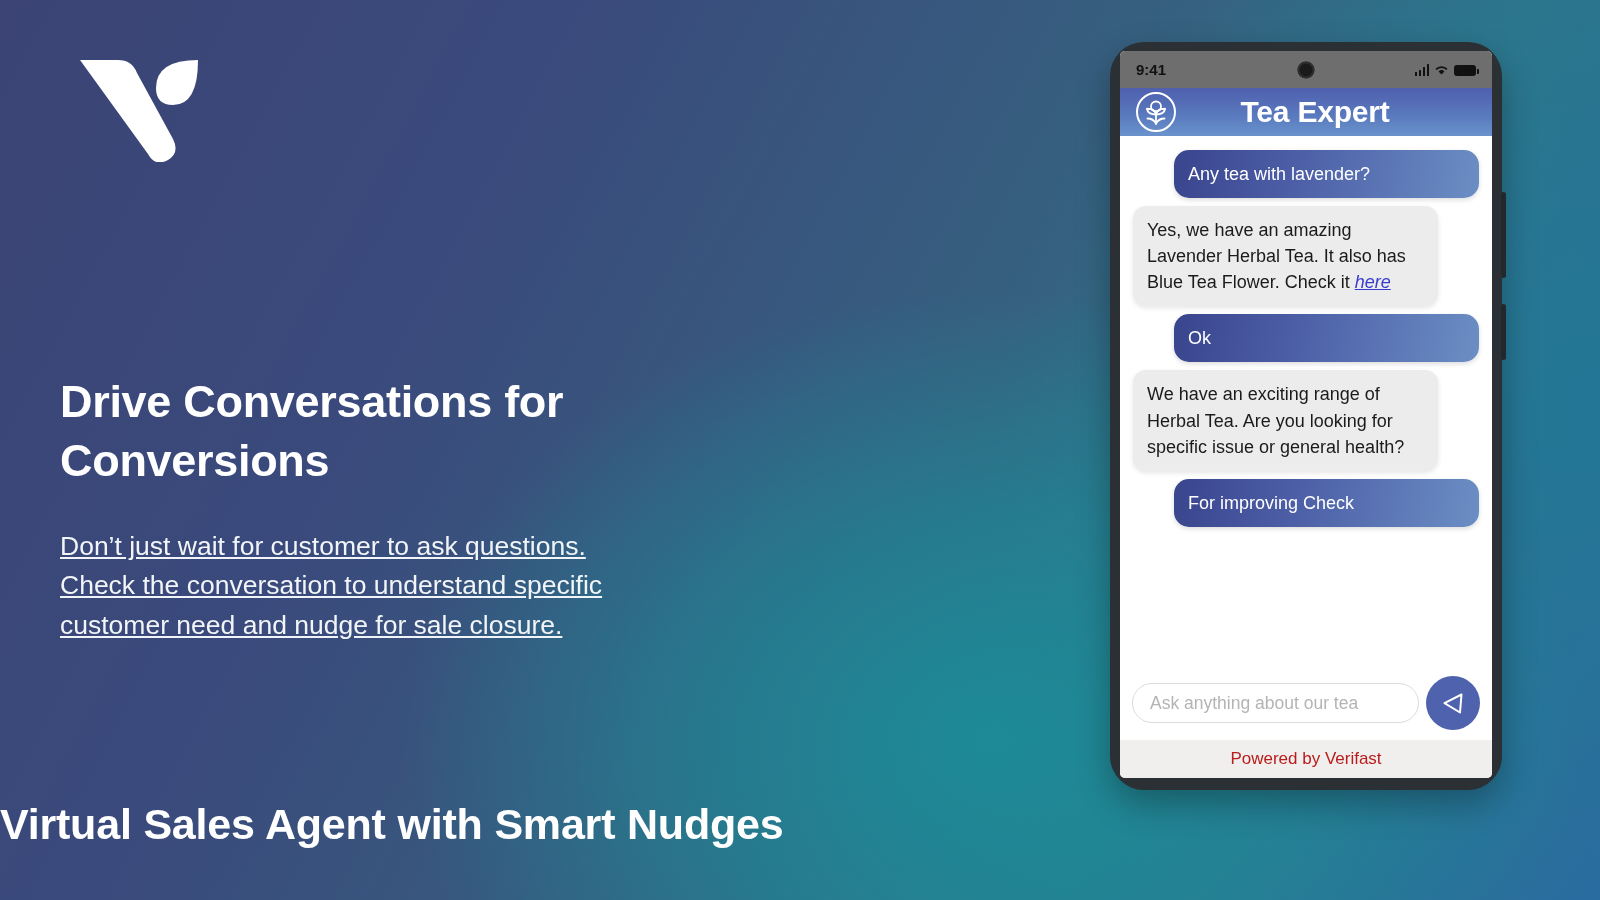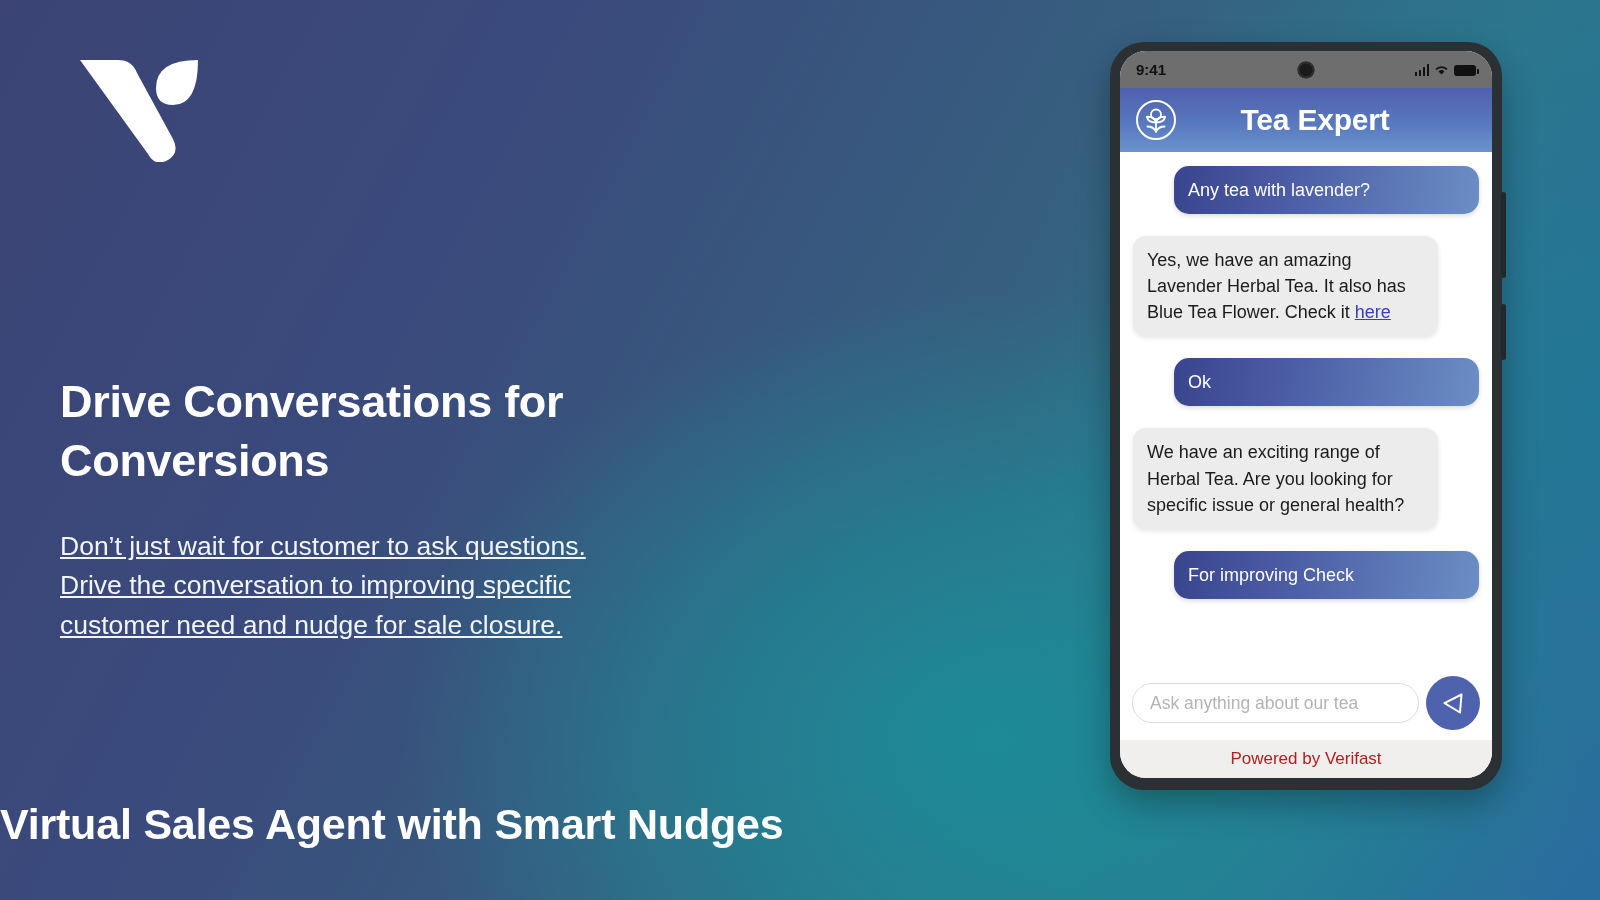--- a/index.html
+++ b/index.html
@@ -92,21 +92,21 @@
     background: #23282c;
   }
   .phone-btn.vol { top: 150px;  height: 86px; }
   .phone-btn.pwr { top: 262px;  height: 56px; }
 
   .screen {
     position: relative;
     width: 100%;
     height: 100%;
     background: #ffffff;
-    border-radius: 26px;
+    border-radius: 5px;
     overflow: hidden;
     display: flex;
     flex-direction: column;
   }
 
   
   .statusbar {
     flex: 0 0 auto;
     height: 37px;
     background: #6e6e6e;
@@ -146,21 +146,21 @@
   .battery::after {
     content:"";
     position:absolute; right:-4px; top:3px;
     width:2.2px; height:5px; border-radius:0 1px 1px 0;
     background:#111;
   }
 
   
   .chat-header {
     flex: 0 0 auto;
-    height: 64px;
+    height: 48px;
     background: linear-gradient(180deg, #4f5fae 0%, #5a7bbf 60%, #6a93cc 100%);
     display: flex;
     align-items: center;
     gap: 14px;
     padding: 0 14px;
   }
   .brand-icon { flex: 0 0 auto; width: 44px; height: 44px; }
   .chat-title {
     flex: 1 1 auto;
     text-align: center;
@@ -171,21 +171,21 @@
     padding-right: 40px;
   }
 
   
   .messages {
     flex: 1 1 auto;
     background: #ffffff;
     padding: 14px 13px 8px 13px;
     display: flex;
     flex-direction: column;
-    gap: 22px;
+    gap: 8px;
     overflow: hidden;
   }
   .row { display: flex; }
   .row.user { justify-content: flex-end; }
   .row.bot  { justify-content: flex-start; }
 
   .bubble {
     max-width: 305px;
     font-size: 18px;
     line-height: 1.45;
@@ -201,20 +201,21 @@
   }
   .bubble.bot {
     background: #ececed;
     color: #1b1b1b;
     border-radius: 13px;
     box-shadow: 0 2px 5px rgba(0,0,0,0.10);
   }
   .bubble.bot a {
     color: #3a3ad0;
     text-decoration: underline;
+    font-style: italic;
   }
 
   
   .composer {
     flex: 0 0 auto;
     background: #ffffff;
     padding: 8px 12px 10px 12px;
     display: flex;
     align-items: center;
     gap: 7px;
@@ -263,21 +264,21 @@
     <svg viewBox="0 0 136 110" width="136" height="110" aria-hidden="true">
       <path d="M6 8 h38 q14 0 19 13 l36 66 q7 14 -5 21 q-13 7 -20 -6 L6 8 Z" fill="#ffffff"></path>
       <path d="M124 8 q-42 0 -42 28 q0 17 17 17 q25 0 25 -45 Z" fill="#ffffff"></path>
     </svg>
   </div>
 
   <div class="copy">
     <div class="headline">Drive Conversations for Conversions</div>
     <div class="subcopy">
       <span>Don’t just wait for customer to ask questions.</span>
-      <span>Drive the conversation to improving specific</span>
+      <span>Check the conversation to understand specific</span>
       <span>customer need and nudge for sale closure.</span>
     </div>
   </div>
 
   <div class="caption">Virtual Sales Agent with Smart Nudges</div>
 
   <div class="phone">
     <div class="phone-btn vol"></div>
     <div class="phone-btn pwr"></div>
 

